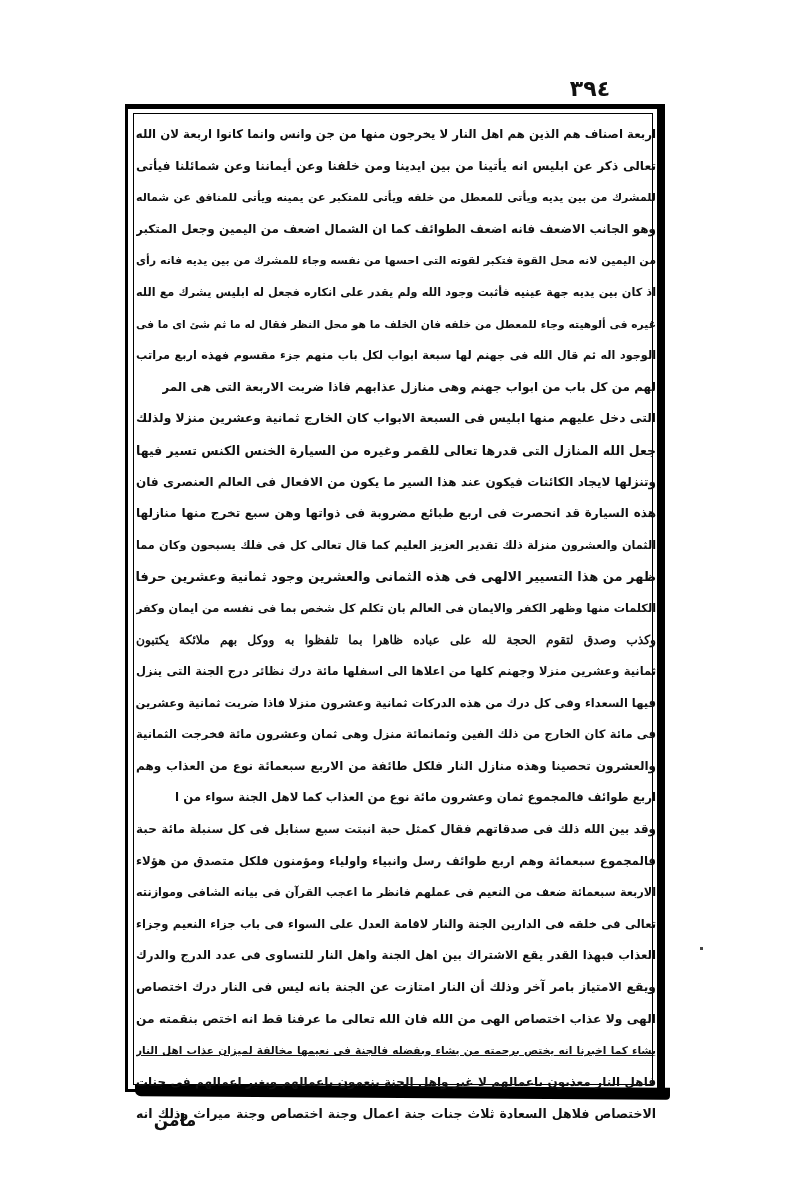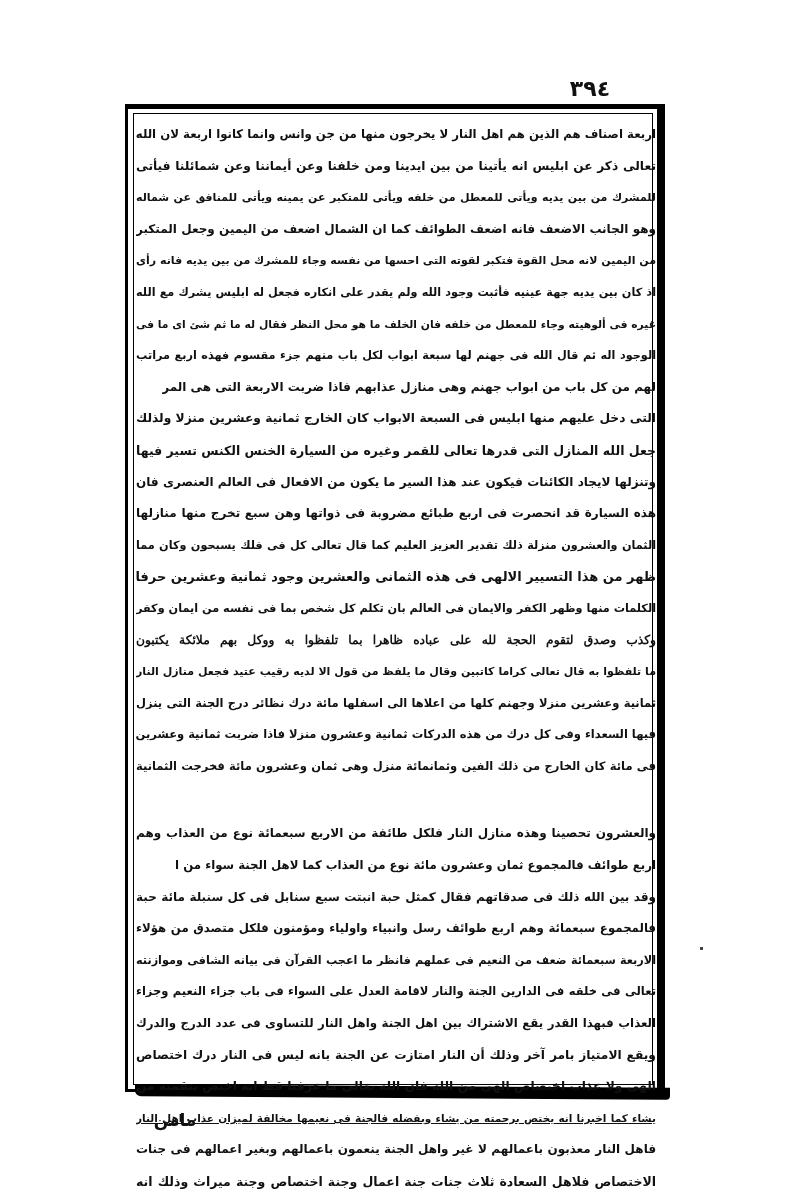--- a/index.html
+++ b/index.html
@@ -62,25 +62,24 @@
   <div class="line" style="font-size: 11.25px;">الوجود اله ثم قال الله فى جهنم لها سبعة ابواب لكل باب منهم جزء مقسوم فهذه اربع مراتب</div>
   <div class="line" style="font-size: 12px; margin-left: 26px;">لهم من كل باب من ابواب جهنم وهى منازل عذابهم فاذا ضربت الاربعة التى هى المراتب</div>
   <div class="line" style="font-size: 12.25px;">التى دخل عليهم منها ابليس فى السبعة الابواب كان الخارج ثمانية وعشرين منزلا ولذلك</div>
   <div class="line" style="font-size: 12.5px;">جعل الله المنازل التى قدرها تعالى للقمر وغيره من السيارة الخنس الكنس تسير فيها</div>
   <div class="line" style="font-size: 12px;">وتنزلها لايجاد الكائنات فيكون عند هذا السير ما يكون من الافعال فى العالم العنصرى فان</div>
   <div class="line" style="font-size: 12px;">هذه السيارة قد انحصرت فى اربع طبائع مضروبة فى ذواتها وهن سبع تخرج منها منازلها</div>
   <div class="line" style="font-size: 11.25px;">الثمان والعشرون منزلة ذلك تقدير العزيز العليم كما قال تعالى كل فى فلك يسبحون وكان مما</div>
   <div class="line" style="font-size: 13px;">ظهر من هذا التسيير الالهى فى هذه الثمانى والعشرين وجود ثمانية وعشرين حرفا الف الله</div>
   <div class="line" style="font-size: 11.25px;">الكلمات منها وظهر الكفر والايمان فى العالم بان تكلم كل شخص بما فى نفسه من ايمان وكفر</div>
   <div class="line" style="font-size: 12.25px; font-family: Liberation Serif, serif;">وكذب وصدق لتقوم الحجة لله على عباده ظاهرا بما تلفظوا به ووكل بهم ملائكة يكتبون</div>
-  <div class="line" style="font-size: 11px;">ما تلفظوا به قال تعالى كراما كاتبين وقال ما يلفظ من قول الا لديه رقيب عتيد فجعل منازل النار</div>
   <div class="line" style="font-size: 11.5px;">ثمانية وعشرين منزلا وجهنم كلها من اعلاها الى اسفلها مائة درك نظائر درج الجنة التى ينزل</div>
   <div class="line" style="font-size: 11.5px;">فيها السعداء وفى كل درك من هذه الدركات ثمانية وعشرون منزلا فاذا ضربت ثمانية وعشرين</div>
   <div class="line" style="font-size: 11.5px;">فى مائة كان الخارج من ذلك الفين وثمانمائة منزل وهى ثمان وعشرون مائة فخرجت الثمانية</div>
-  <div class="line" style="font-size: 12px; margin-top: 36px;">والعشرون تحصينا وهذه منازل النار فلكل طائفة من الاربع سبعمائة نوع من العذاب وهم</div>
+  <div class="line" style="font-size: 12px;">والعشرون تحصينا وهذه منازل النار فلكل طائفة من الاربع سبعمائة نوع من العذاب وهم</div>
   <div class="line" style="font-size: 11.75px; margin-left: 40px;">اربع طوائف فالمجموع ثمان وعشرون مائة نوع من العذاب كما لاهل الجنة سواء من الثواب</div>
   <div class="line" style="font-size: 12px;">وقد بين الله ذلك فى صدقاتهم فقال كمثل حبة انبتت سبع سنابل فى كل سنبلة مائة حبة</div>
   <div class="line" style="font-size: 11.75px;">فالمجموع سبعمائة وهم اربع طوائف رسل وانبياء واولياء ومؤمنون فلكل متصدق من هؤلاء</div>
   <div class="line" style="font-size: 11.25px;">الاربعة سبعمائة ضعف من النعيم فى عملهم فانظر ما اعجب القرآن فى بيانه الشافى وموازنته</div>
   <div class="line" style="font-size: 11.5px;">تعالى فى خلقه فى الدارين الجنة والنار لاقامة العدل على السواء فى باب جزاء النعيم وجزاء</div>
   <div class="line" style="font-size: 11.75px;">العذاب فبهذا القدر يقع الاشتراك بين اهل الجنة واهل النار للتساوى فى عدد الدرج والدرك</div>
   <div class="line" style="font-size: 12.25px;">ويقع الامتياز بامر آخر وذلك أن النار امتازت عن الجنة بانه ليس فى النار درك اختصاص</div>
   <div class="line" style="font-size: 12.25px;">الهى ولا عذاب اختصاص الهى من الله فان الله تعالى ما عرفنا قط انه اختص بنقمته من</div>
   <div class="line" style="font-size: 10.5px; text-decoration: underline;">يشاء كما اخبرنا انه يختص برحمته من يشاء وبفضله فالجنة فى نعيمها مخالفة لميزان عذاب اهل النار</div>
   <div class="line" style="font-size: 12px;">فاهل النار معذبون باعمالهم لا غير واهل الجنة ينعمون باعمالهم وبغير اعمالهم فى جنات</div>

